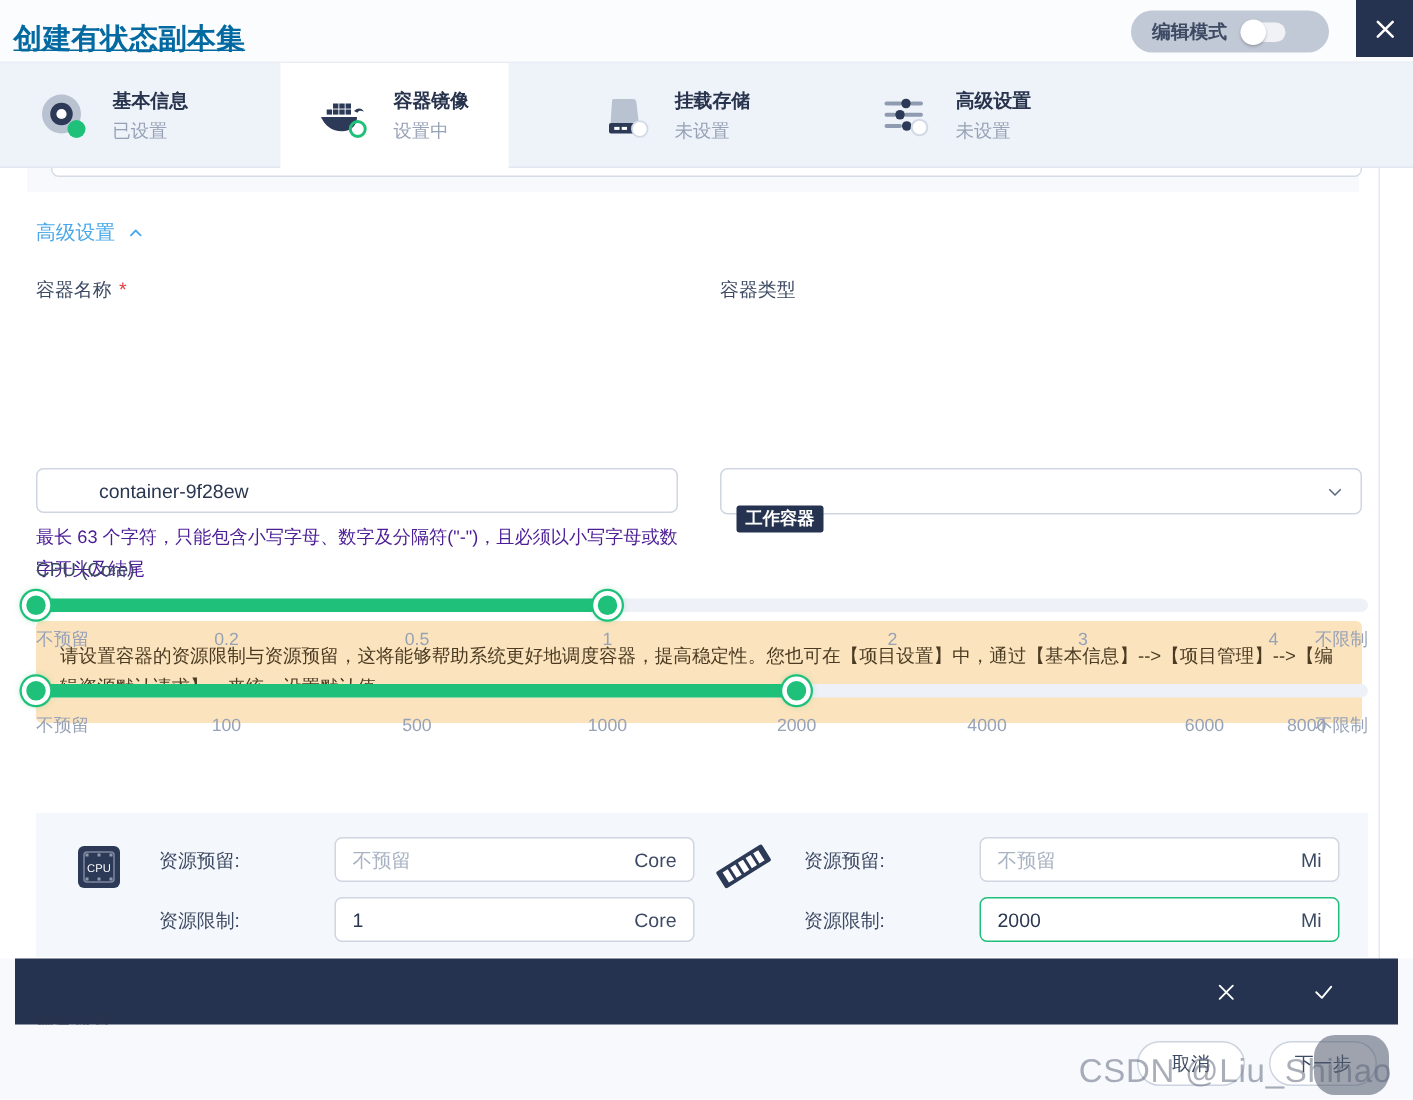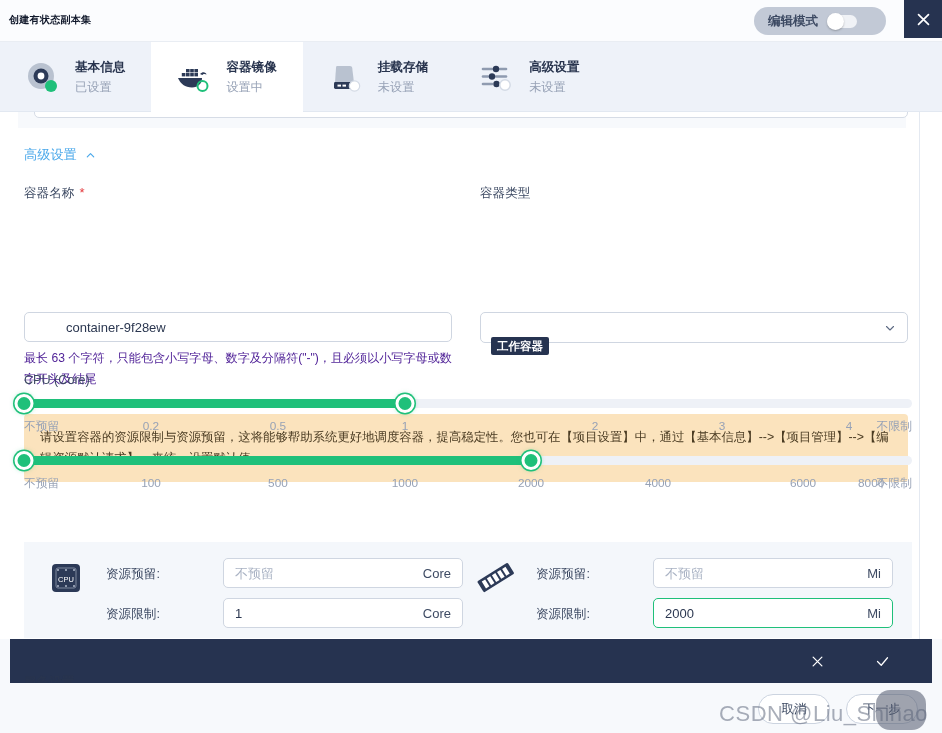--- a/index.html
+++ b/index.html
@@ -17,22 +17,23 @@
 
   
   .titlebar {
     position: absolute; top: 0; left: 0;
     width: 942px; height: 42px;
     background: #fbfcfe;
     border-bottom: 1px solid #e9edf3;
   }
   .titlebar-text {
     position: absolute; left: 9px; top: 13px;
-    font-size: 10px; font-weight: bold; color: #0f172a;
+    font-size: 19px; font-weight: bold; color: #0369a1;
     letter-spacing: .3px;
+    text-decoration: underline;
   }
   .edit-mode-toggle {
     position: absolute; right: 56px; top: 7px;
     height: 28px; min-width: 132px;
     background: #c2c9d6; border-radius: 14px;
     display: flex; align-items: center; gap: 9px;
     padding: 0 12px 0 14px;
     cursor: pointer;
   }
   .edit-mode-label { font-size: 12.5px; font-weight: bold; color: #3d4a63; white-space: nowrap; }
@@ -54,20 +55,21 @@
   }
   .close-btn svg { width: 17px; height: 17px; }
 
   
   .steps {
     position: absolute; top: 42px; left: 0;
     width: 942px; height: 70px;
     background: #eef2f9;
     display: flex;
     border-bottom: 1px solid #e2e8f1;
+    gap: 36px;
   }
   .step {
     display: flex; align-items: center; gap: 13px;
     padding: 0 26px 0 24px;
     height: 70px; cursor: pointer;
     position: relative;
   }
   .step.active { background: #ffffff; }
   .step-icon { width: 38px; height: 34px; flex: none; position: relative; }
   .step-texts { display: flex; flex-direction: column; gap: 3px; }

